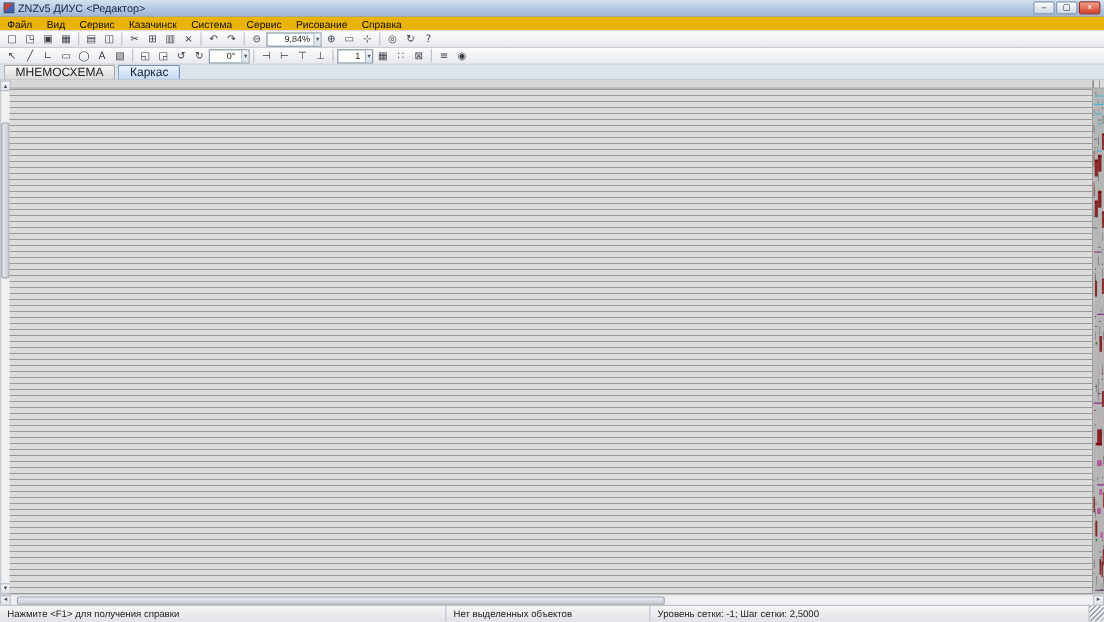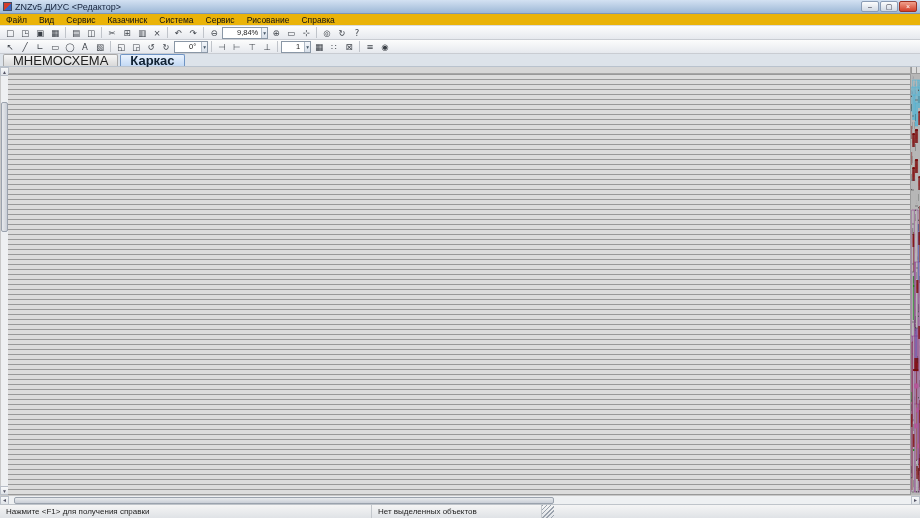--- a/index.html
+++ b/index.html
@@ -21,22 +21,22 @@
 
   
   .toolbar{height:14px;background:linear-gradient(#fcfcfc,#e6e9ee);border-bottom:1px solid #c9ccd2;display:flex;align-items:center;padding:0 3px;gap:1px}
   .tb-btn{width:14px;height:13px;padding:0;border:1px solid transparent;background:transparent;font-size:8.5px;color:#3a3f46;display:flex;align-items:center;justify-content:center;font-family:"DejaVu Sans",sans-serif}
   .tb-sep{width:1px;height:11px;background:#c0c4ca;margin:0 2px;flex:0 0 auto}
   .tb-combo{height:12px;background:#fff;border:1px solid #8a97a6;font-size:7.5px;display:flex;align-items:center;justify-content:space-between;padding:0 0 0 14px;color:#222;flex:0 0 auto}
   .tb-combo i{font-style:normal;font-size:5.5px;color:#456;background:linear-gradient(#f4f7fb,#d7dfe9);border-left:1px solid #b0bac6;height:100%;display:flex;align-items:center;padding:0 1px}
 
   
   .tabbar{height:13px;background:#dde3ea;border-bottom:1px solid #b9c2cd;display:flex;align-items:flex-end;padding:0 3px;gap:2px}
-  .tab{height:12px;padding:0 9px;font-size:13px;display:flex;align-items:center;background:linear-gradient(#f6f6f6,#d9d9d9);border:1px solid #a8a8a8;border-bottom:none;border-radius:2px 2px 0 0;color:#222;white-space:nowrap}
-  .tab.active{background:linear-gradient(#eaf2fd,#c3d9f4);border-color:#6f94c4;font-weight:bold;color:#123}
+  .tab{height:12px;padding:0 9px;font-size:10px;display:flex;align-items:center;background:linear-gradient(#f6f6f6,#d9d9d9);border:1px solid #a8a8a8;border-bottom:none;border-radius:2px 2px 0 0;color:#222;white-space:nowrap}
+  .tab.active{background:linear-gradient(#eaf2fd,#c3d9f4);border-color:#6f94c4;font-weight:normal;color:#123}
 
   
   .workspace{flex:1;display:grid;grid-template-columns:8px 1fr 9px;grid-template-rows:7px 1fr;min-height:0}
   .corner{background:#d6d6d6;border-right:1px solid #a6a6a6;border-bottom:1px solid #a6a6a6}
   .ruler-h{background-color:#dcdcdc;background-image:repeating-linear-gradient(to right,#999 0 1px,transparent 1px 5px),repeating-linear-gradient(to right,#555 0 1px,transparent 1px 25px);border-bottom:1px solid #9a9a9a}
   .ruler-v{background-color:#dcdcdc;background-image:repeating-linear-gradient(to bottom,#999 0 1px,transparent 1px 5px),repeating-linear-gradient(to bottom,#555 0 1px,transparent 1px 25px);border-right:1px solid #9a9a9a}
   .canvas{background:#b7b7b7;overflow:hidden}
   .canvas svg{display:block;width:100%;height:100%}
   .vscroll{grid-row:1/3;background:#eef0f2;border-left:1px solid #c8c8c8;display:flex;flex-direction:column;align-items:center}
   .s-arrow{width:9px;height:9px;font-size:5px;display:flex;align-items:center;justify-content:center;color:#556;background:linear-gradient(#f8f9fa,#dfe3e8);border:1px solid #b9bfc8;flex:0 0 auto;padding:0;font-family:inherit}
@@ -784,16 +784,17 @@
     <button class="s-arrow">◄</button>
     <div class="hs-track">
       <div class="hs-thumb"></div>
     </div>
     <button class="s-arrow">►</button>
   </div>
 
   <div class="statusbar">
     <div class="seg seg-hint">Нажмите &lt;F1&gt; для получения справки</div>
     <div class="seg seg-sel">Нет выделенных объектов</div>
+    <div class="seg seg-grid">Уровень сетки: -1; Шаг сетки: 2,5000</div>
     <div class="grip"></div>
   </div>
 
 </div>
 
 </body></html>

